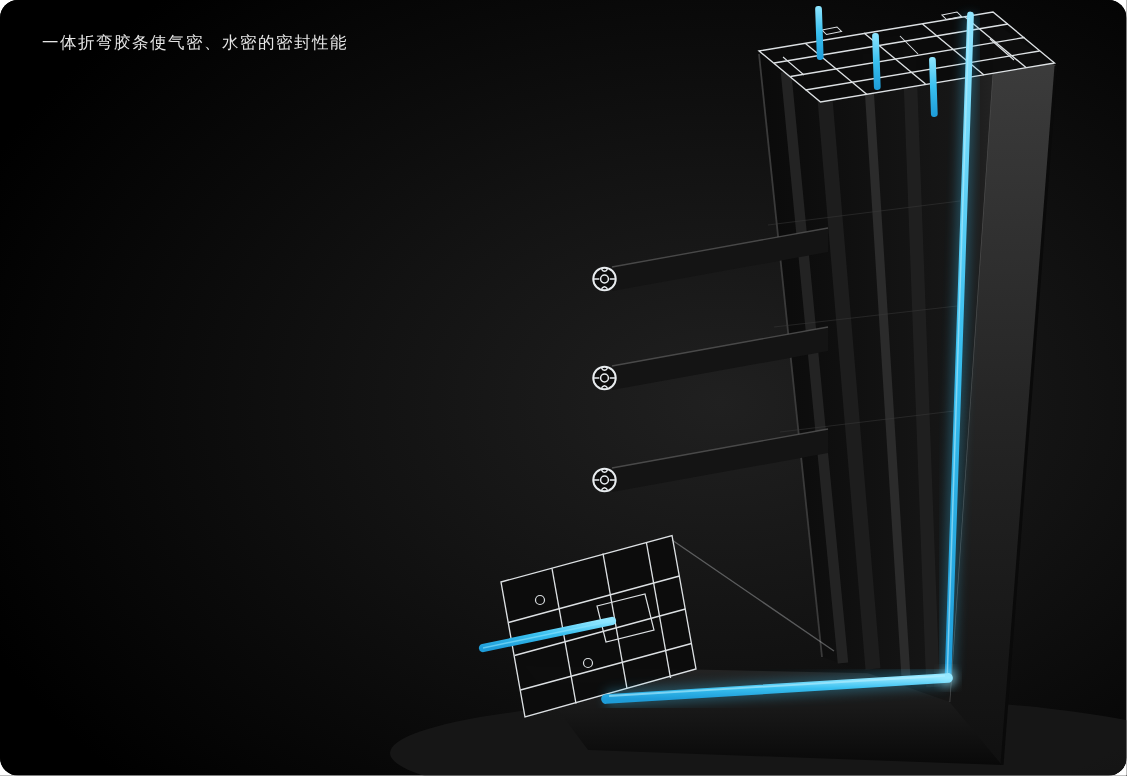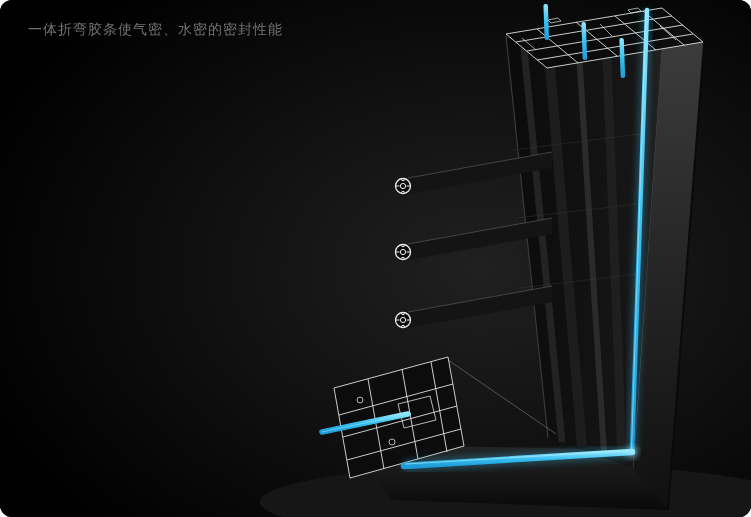--- a/index.html
+++ b/index.html
@@ -31,24 +31,24 @@
   }
   .copy h1 {
     margin: 0 0 22px 0;
     font-size: 21px;
     font-weight: bold;
     letter-spacing: 4px;
     color: #2E9FE8;
   }
   .copy p {
     margin: 0;
-    font-size: 14px;
+    font-size: 11px;
     line-height: 26px;
     letter-spacing: 1px;
-    color: #737373;
+    color: #e5e5e5;
     text-align: center;
   }
 </style>
 </head>
 <body>
 
 <div class="stage">
 
   <svg class="render-svg" viewBox="0 0 751 517" aria-hidden="true">
     <defs>

